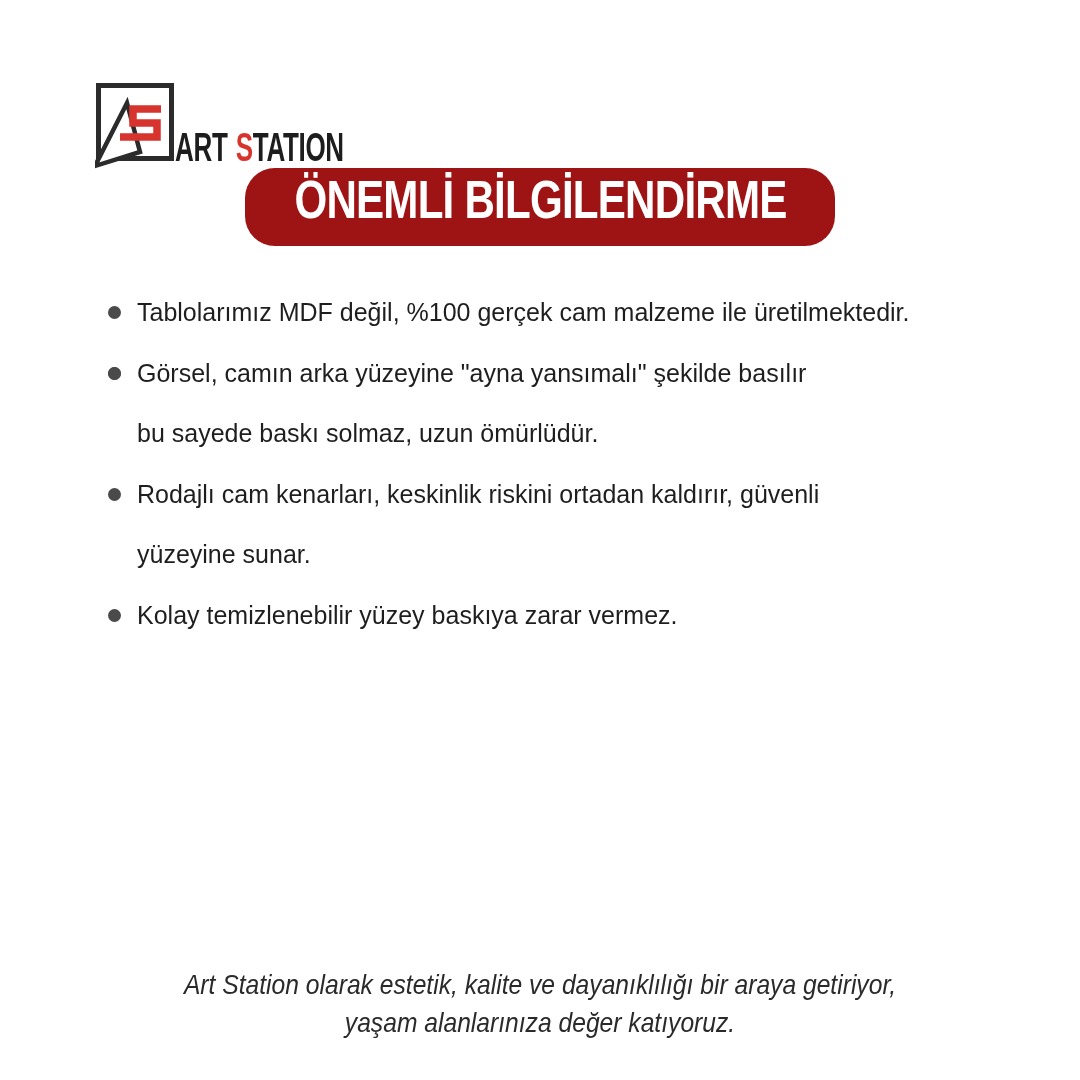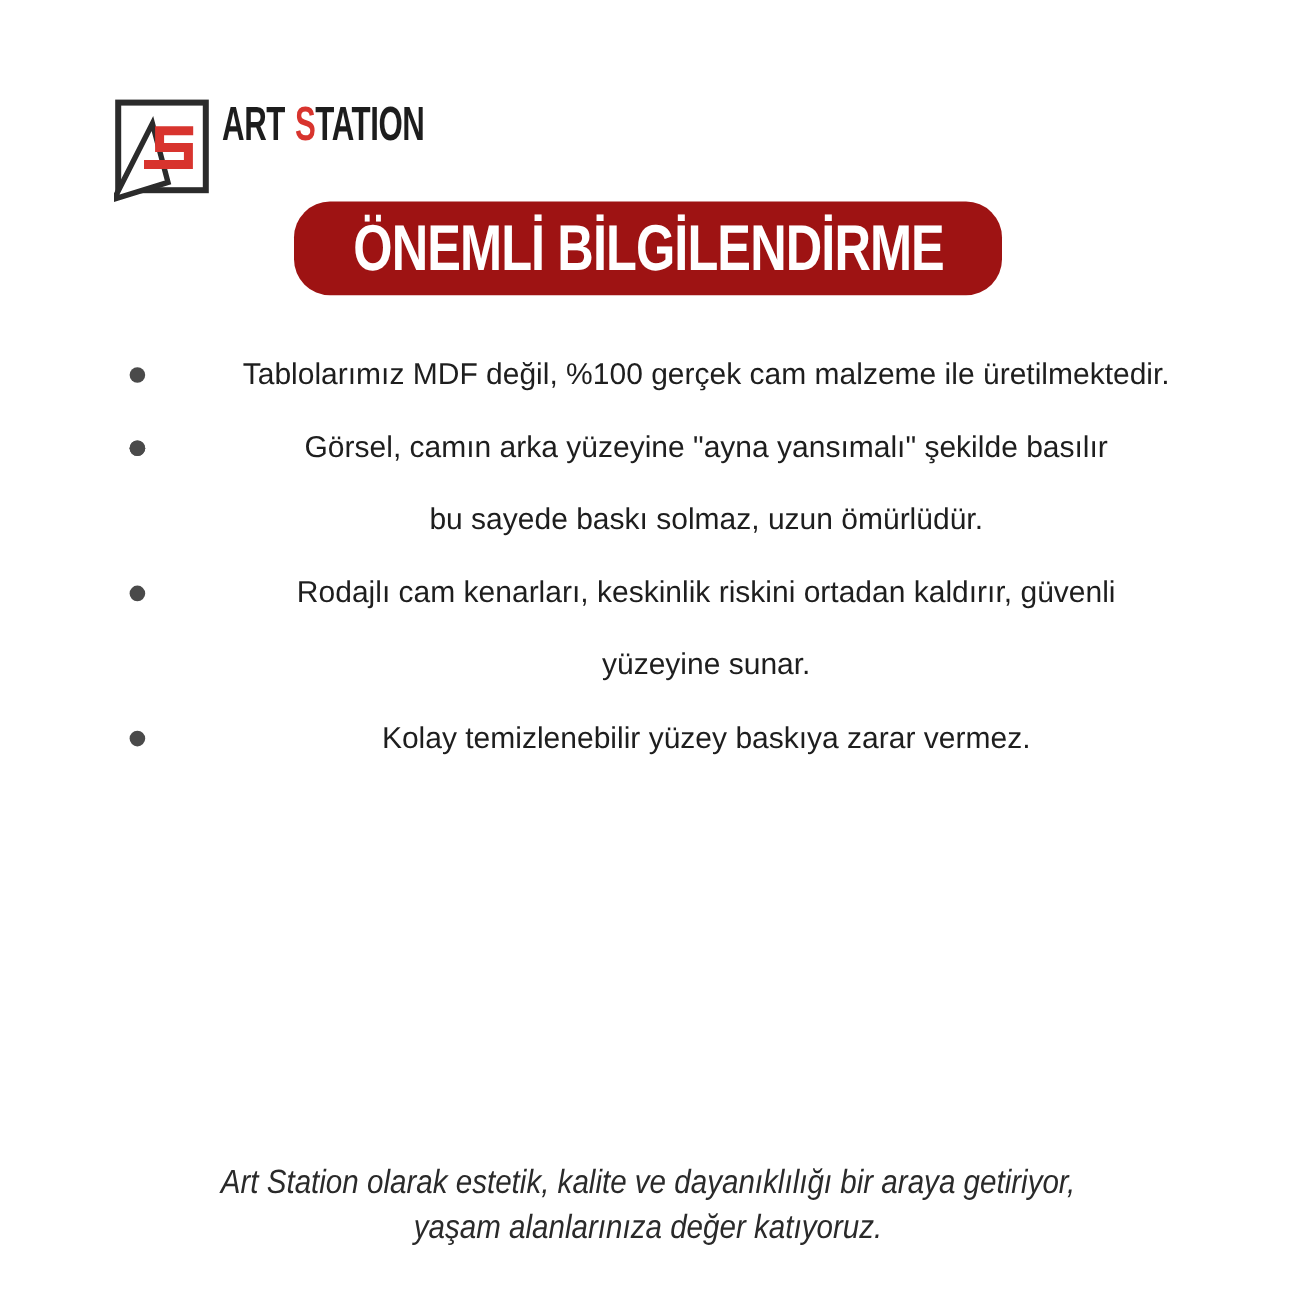--- a/index.html
+++ b/index.html
@@ -16,22 +16,21 @@
     overflow: hidden;
     color: #1e1e1e;
   }
 
   
   .brand {
     position: absolute;
     top: 82px;
     left: 95px;
     display: flex;
-    align-items: flex-start;
-    gap: 10px;
+    align-items: flex-end;
   }
   .logo-svg { display: block; }
   .wordmark {
     display: flex;
     transform: scaleX(0.65);
     transform-origin: left center;
     font-weight: 700;
     font-size: 40px;
     letter-spacing: -0.5px;
     color: #1d1d1d;
@@ -43,21 +42,20 @@
   
   .banner {
     position: absolute;
     top: 168px;
     left: 245px;
     width: 590px;
     height: 78px;
     background: #9e1313;
     border-radius: 30px;
     display: flex;
-    align-items: center;
     justify-content: center;
   }
   .banner-label {
     display: inline-block;
     transform: scaleX(0.78);
     transform-origin: center;
     font-weight: 700;
     font-size: 54px;
     letter-spacing: -1px;
     color: #ffffff;
@@ -69,21 +67,21 @@
     position: absolute;
     top: 282px;
     left: 137px;
     right: 40px;
     margin: 0;
     padding: 0;
     list-style: none;
     font-size: 25px;
     color: #1e1e1e;
   }
-  .info-item { position: relative; margin: 0; padding: 0; text-align: center; }
+  .info-item { position: relative; margin: 0; padding: 0; }
   .bullet-dot {
     position: absolute;
     left: -29px;
     top: 24px;
     width: 13px;
     height: 13px;
     border-radius: 50%;
     background: #4a4a4a;
   }
   .line {

